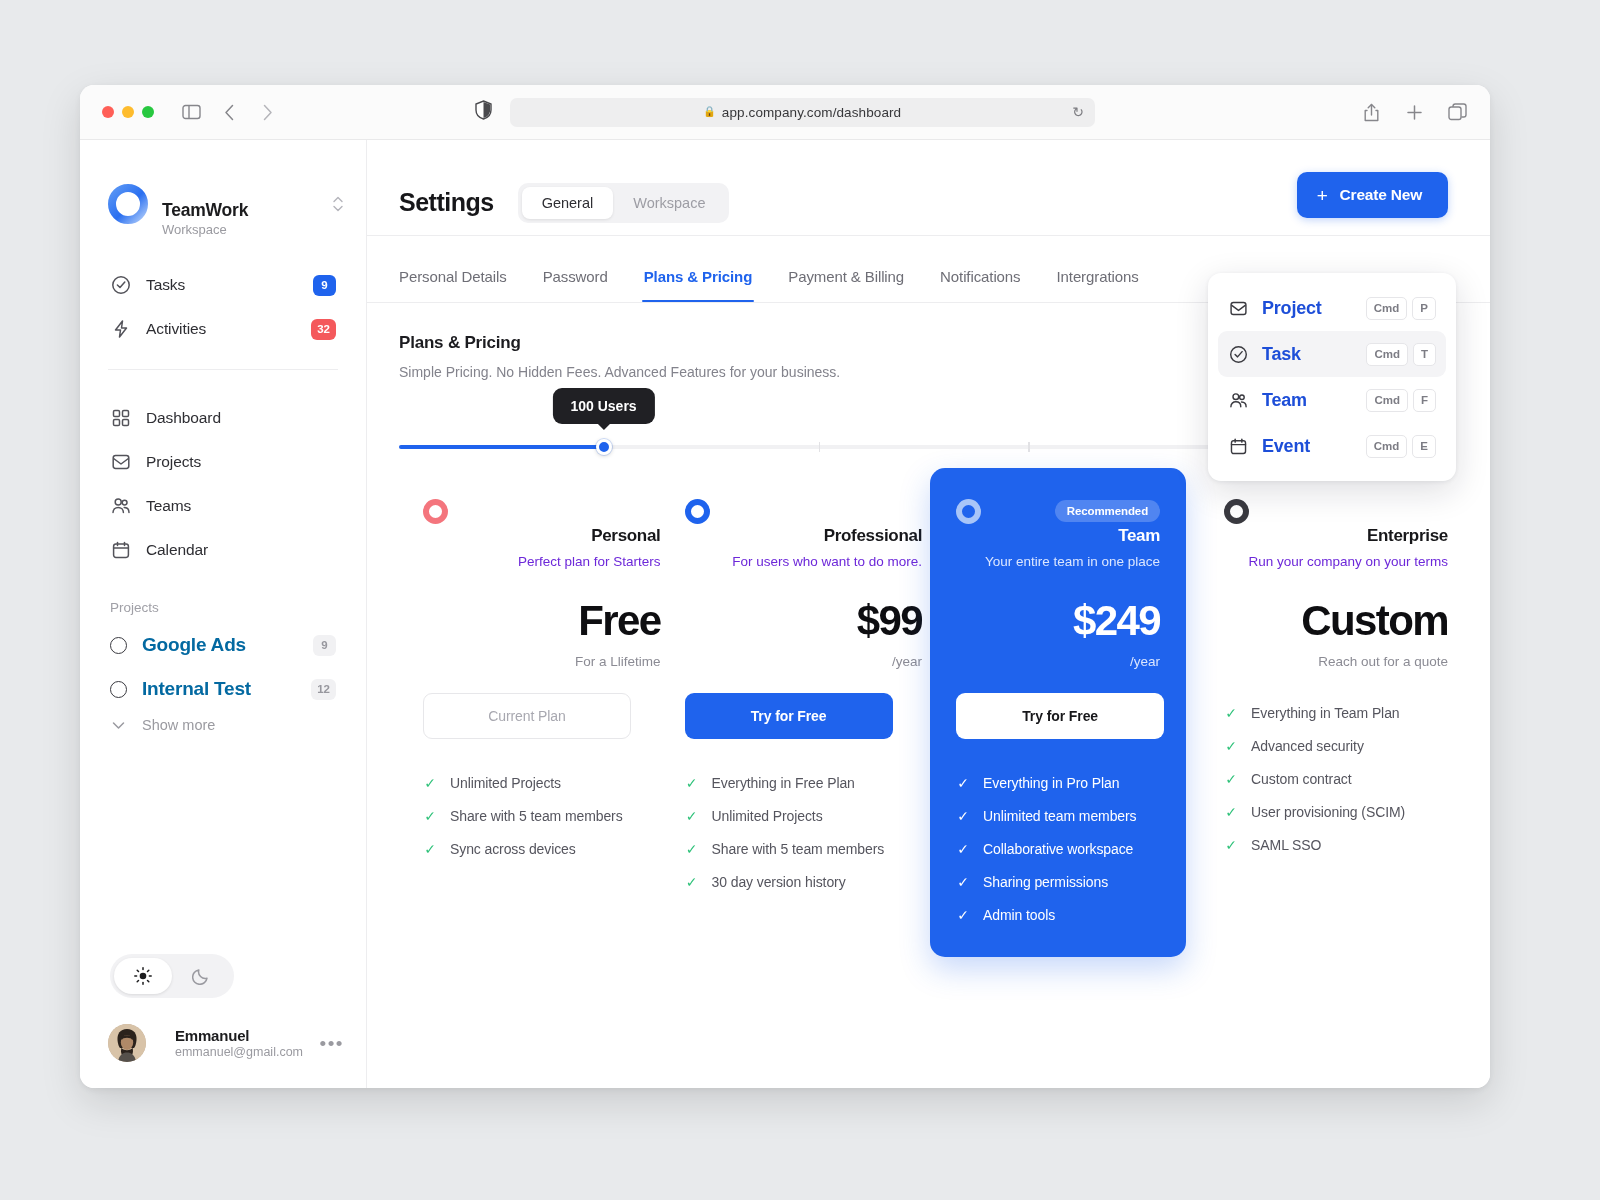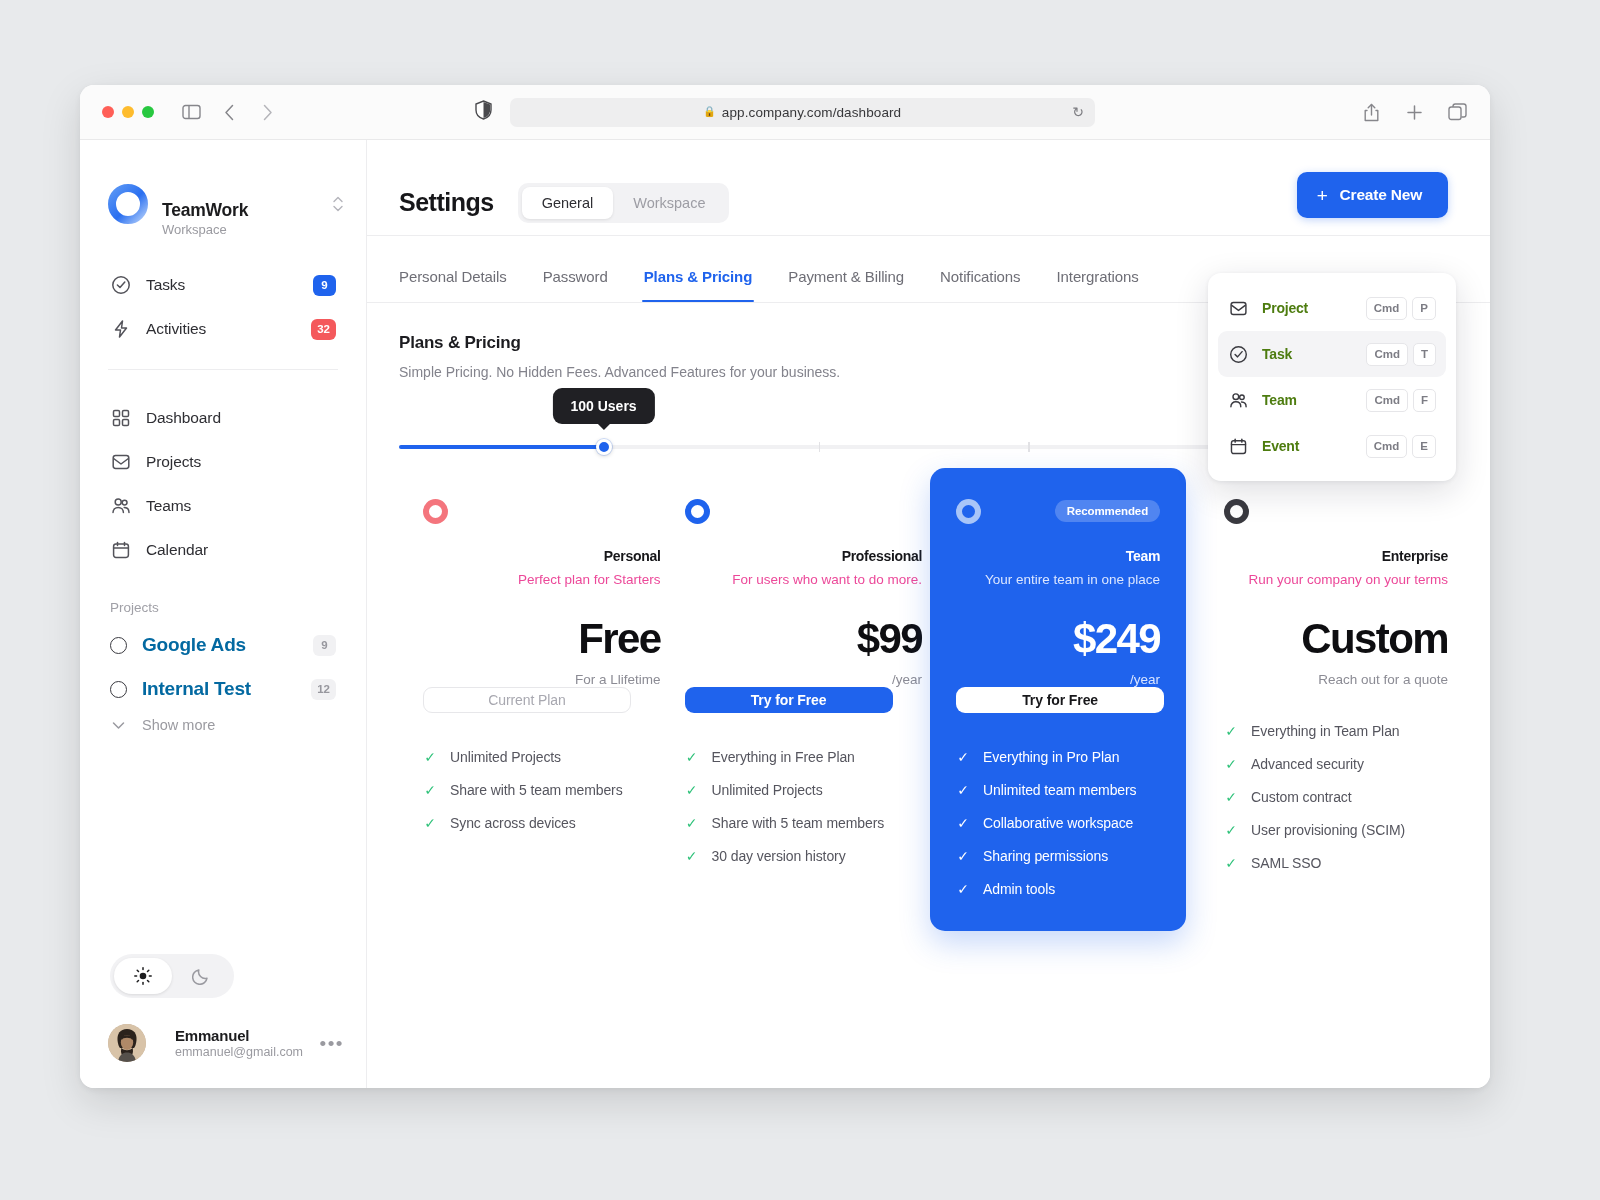--- a/index.html
+++ b/index.html
@@ -222,21 +222,21 @@
     padding: 12px 10px;
     z-index: 40;
   }
   .dd-item {
     display: flex; align-items: center;
     height: 46px; padding: 0 10px;
     border-radius: 9px; gap: 14px; cursor: pointer;
   }
   .dd-item.hl { background: #f4f4f6; }
   .dd-ico { width: 20px; height: 20px; color: #3a3a40; display: flex; align-items: center; justify-content: center; flex: none;}
-  .dd-label { flex: 1; font-size: 14px; font-weight: 600; color: #4d7c0f; letter-spacing: -0.2px;}
+  .dd-label { flex: 1; font-size: 18px; font-weight: 600; color: #1d4ed8; letter-spacing: -0.2px;}
   .keys { display: flex; gap: 5px; }
   .key {
     min-width: 22px; height: 23px; padding: 0 7px;
     border: 1px solid #e6e6e9; border-radius: 5px;
     display: flex; align-items: center; justify-content: center;
     font-size: 11.5px; color: #7c7c84; font-weight: 600;
     background: #fff;
   }
 
   
@@ -327,32 +327,33 @@
 
   .plan-ico-row { display: flex; align-items: center; justify-content: space-between; height: 30px; }
   .plan-ico { width: 25px; height: 25px; border-radius: 50%; flex: none; }
   .ring-ico { border-width: 6px; border-style: solid; }
   .rec-badge {
     background: rgba(255,255,255,0.22);
     color: #fff; font-size: 11.5px; font-weight: 700;
     padding: 5px 12px; border-radius: 11px;
     letter-spacing: -0.1px;
   }
-  .plan-name { font-size: 14px; font-weight: 700; color: #17171a; margin-top: 22px; letter-spacing: -0.3px;}
-  .plan-desc { font-size: 13.5px; color: #ec4899; margin-top: 8px; }
+  .plan-name { font-size: 17px; font-weight: 700; color: #17171a; letter-spacing: -0.3px;}
+  .plan-desc { font-size: 13.5px; color: #6d28d9; margin-top: 8px; }
   .plan-price { font-size: 42px; font-weight: 700; color: #0e0e11; margin-top: 31px; letter-spacing: -1.6px; line-height: 1;}
   .plan-period { font-size: 13.5px; color: #8b8b94; margin-top: 12px; }
 
   .plan.featured .plan-name,
   .plan.featured .plan-price { color: #fff; }
   .plan.featured .plan-desc,
   .plan.featured .plan-period { color: #dbe6ff; }
 
   .plan-btn {
-    height: 26px; width: 208px;
+    margin-top: 24px;
+    height: 46px; width: 208px;
     border-radius: 9px;
     display: flex; align-items: center; justify-content: center;
     font-size: 14px; font-weight: 700; letter-spacing: -0.1px;
     cursor: pointer;
   }
   .btn-outline { border: 1px solid #e7e7ea; color: #a8a8b0; background: #fff; font-weight: 500;}
   .btn-primary { background: #1f63ed; color: #fff; }
   .btn-white { background: #fff; color: #17171a; width: 208px; }
 
   .features { margin-top: 36px; display: flex; flex-direction: column; gap: 17px; }

